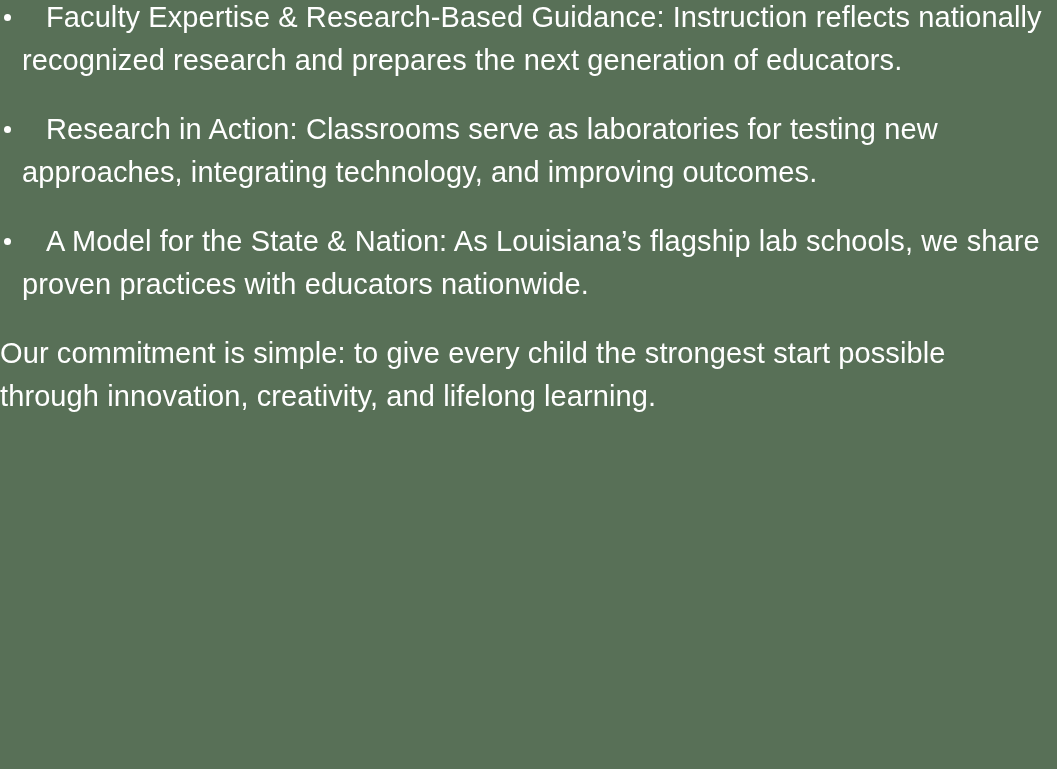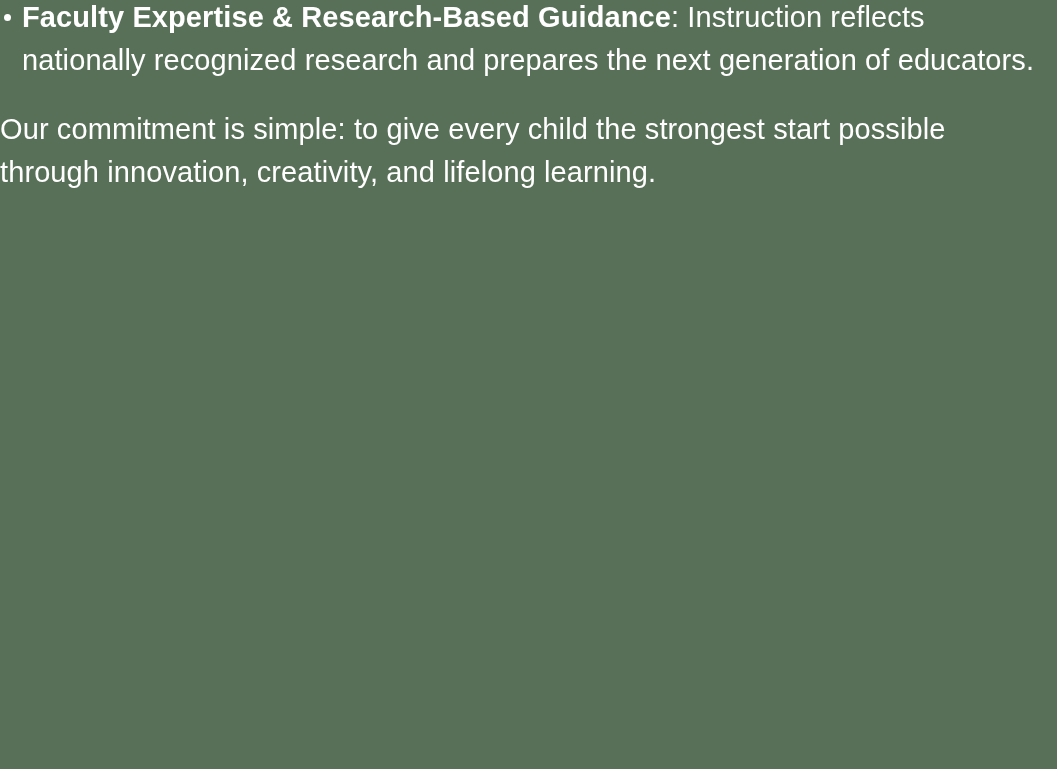--- a/index.html
+++ b/index.html
@@ -41,21 +41,22 @@
   .bullet-dot {
     position: absolute;
     left: 4px;
     top: 18px;
     width: 7px;
     height: 7px;
     border-radius: 50%;
     background: #ffffff;
   }
   .lead {
-    font-weight: 700;
+    font-weight: 400;
+    margin-left: 24px;
   }
   .closing {
     font-size: 29px;
     line-height: 43px;
     margin: 0;
     padding-left: 0px;
     letter-spacing: 0.1px;
   }
   .closing-block {
     margin-top: 16px;
@@ -69,21 +70,29 @@
 
 <div class="page">
 
   <ul class="bullet-list">
 
     <li class="bullet-item">
       <span class="bullet-dot"></span>
       <span class="lead">Faculty Expertise &amp; Research-Based Guidance</span><span>: </span><span>Instruction reflects nationally recognized research and prepares the next generation of educators.</span>
     </li>
 
+    <li class="bullet-item">
+      <span class="bullet-dot"></span>
+      <span class="lead">Research in Action:</span><span> </span><span>Classrooms serve as laboratories for testing new approaches, integrating technology, and improving outcomes.</span>
+    </li>
 
+    <li class="bullet-item">
+      <span class="bullet-dot"></span>
+      <span class="lead">A Model for the State &amp; Nation:</span><span> </span><span>As Louisiana’s flagship lab schools, we share proven practices with educators nationwide.</span>
+    </li>
 
 
   </ul>
 
   <div class="closing-block">
     <p class="closing">Our commitment is simple: to give every child the strongest start possible through innovation, creativity, and lifelong learning.</p>
   </div>
 
   <div class="spacer"></div>
 

